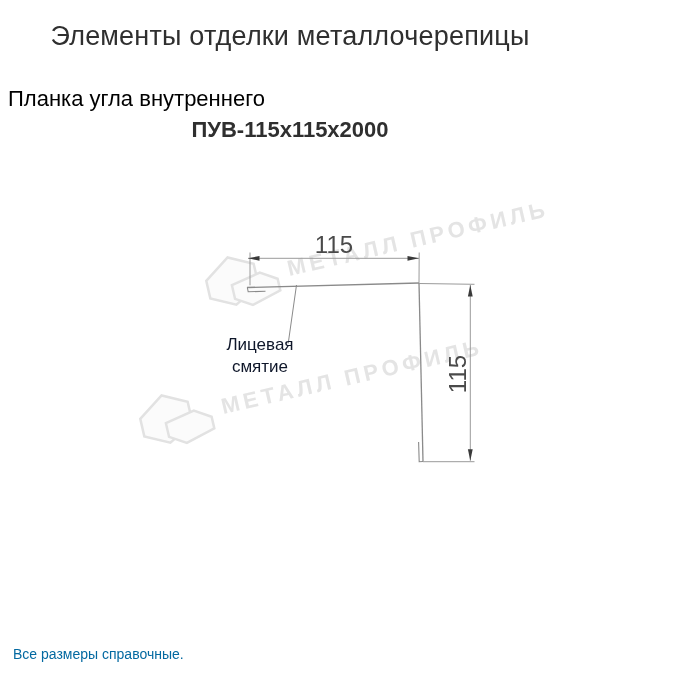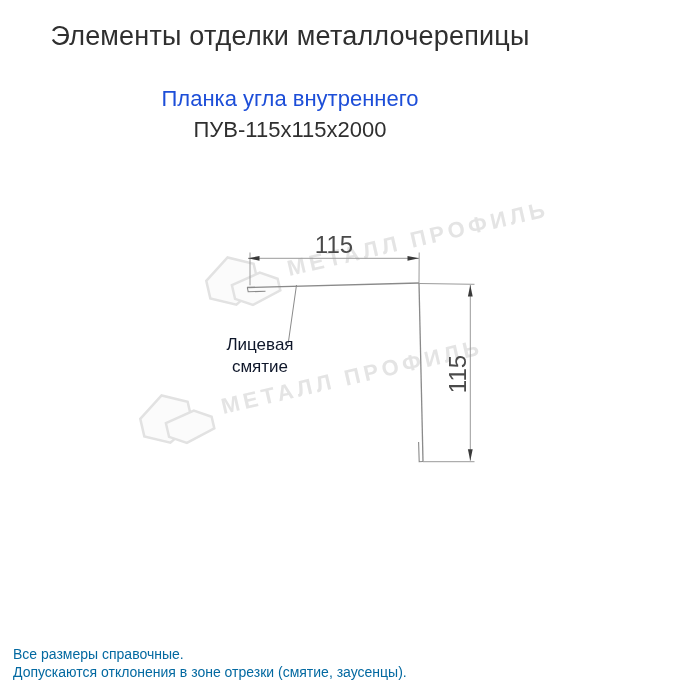--- a/index.html
+++ b/index.html
@@ -20,32 +20,33 @@
     text-align: center;
     font-size: 27px;
     font-weight: 400;
     color: #2f2f2f;
     letter-spacing: 0.2px;
   }
   .product-name {
     position: absolute;
     top: 86px; left: 0;
     width: 100%;
-    text-align: center;
+    text-align: left;
     font-size: 22px;
     font-weight: 400;
-    color: #1d4ed8;
+    color: #000000;
+    padding-left: 8px;
   }
   .product-code {
     position: absolute;
     top: 117px; left: 0;
     width: 100%;
     text-align: center;
     font-size: 22px;
-    font-weight: 400;
+    font-weight: 700;
     color: #2f2f2f;
   }
   .watermark {
     position: absolute;
     display: flex;
     align-items: center;
     transform: rotate(-13deg);
     transform-origin: left center;
     white-space: nowrap;
     pointer-events: none;
@@ -144,16 +145,15 @@
   <div class="dim-label dim-width">115</div>
   <div class="dim-label dim-height">115</div>
 
   <div class="face-label">
     <div>Лицевая</div>
     <div>смятие</div>
   </div>
 
   <div class="footer">
     <div>Все размеры справочные.</div>
-    <div>Допускаются отклонения в зоне отрезки (смятие, заусенцы).</div>
   </div>
 
 </div>
 
 </body></html>

